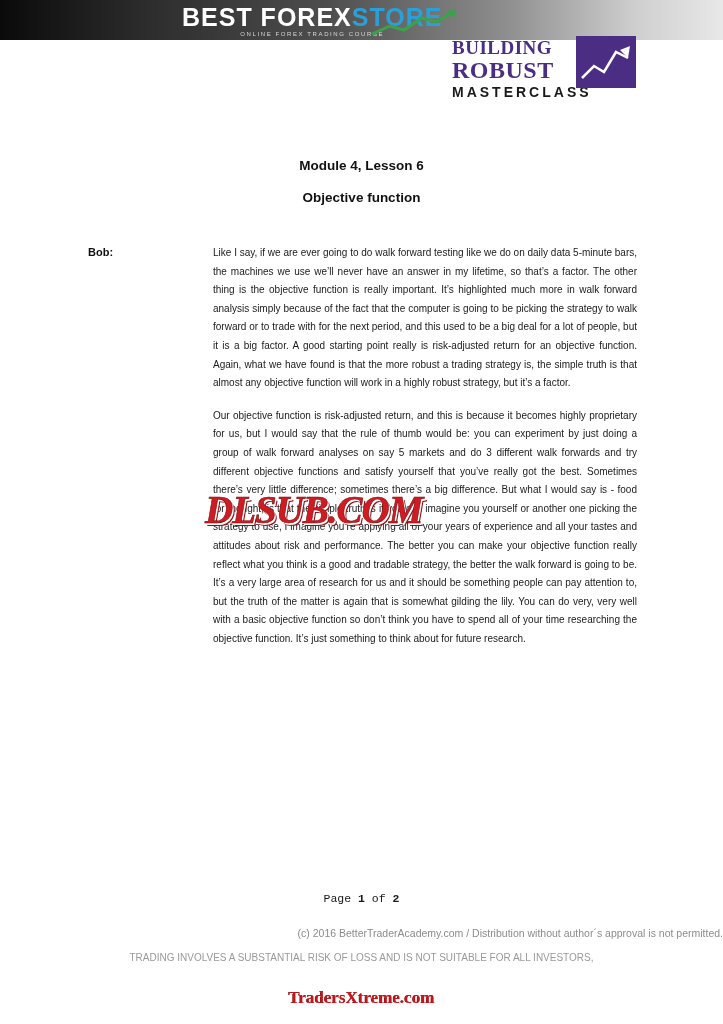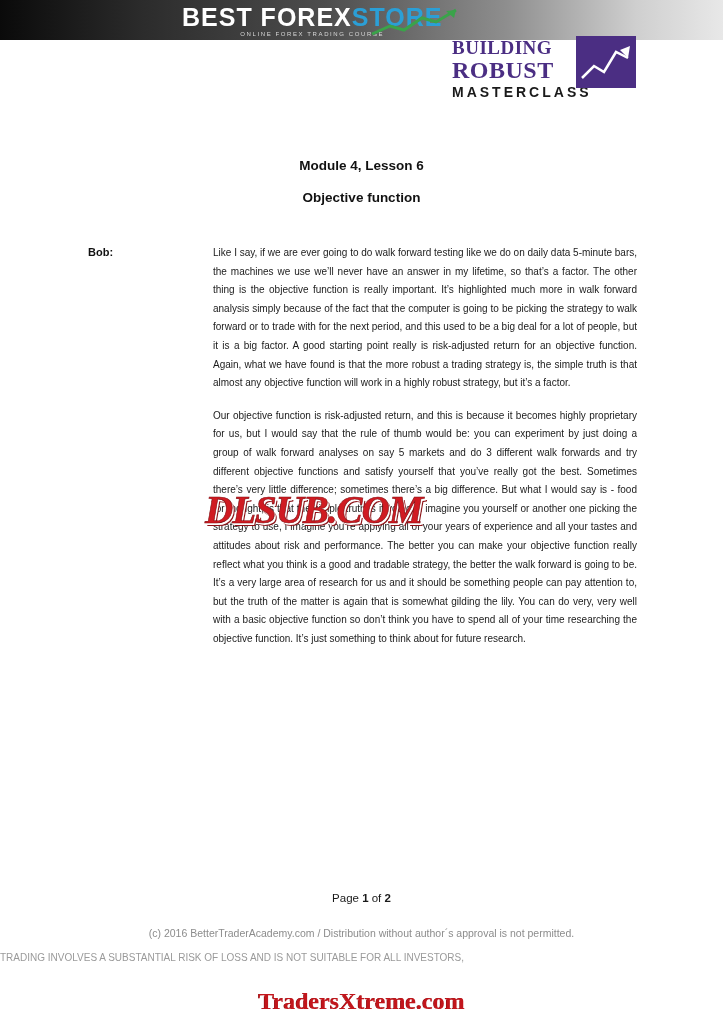--- a/index.html
+++ b/index.html
@@ -167,51 +167,52 @@
 
   
   .page-number {
     position: absolute;
     left: 0;
     top: 892px;
     width: 723px;
     text-align: center;
     font-size: 11.5px;
     color: #1a1a1a;
+    font-family: Liberation Mono, monospace;
   }
   .page-number b { font-weight: bold; }
 
   .copyright {
     position: absolute;
     left: 0;
     top: 927px;
     width: 723px;
-    text-align: center;
+    text-align: right;
     font-size: 10.5px;
     color: #8c8c8c;
   }
   .disclaimer {
     position: absolute;
     left: 0;
     top: 951px;
     width: 723px;
-    text-align: left;
+    text-align: center;
     font-size: 10px;
     color: #9a9a9a;
     line-height: 14px;
   }
   .traders-x {
     position: absolute;
     left: 0;
     top: 988px;
     width: 723px;
     text-align: center;
     font-family: "Liberation Serif", serif;
     font-weight: bold;
-    font-size: 24px;
+    font-size: 17px;
     color: #c2161c;
     text-shadow: 1px 1px 0 #ffffff, -0.5px -0.5px 0 #7d0b0f;
   }
 </style>
 </head>
 <body>
 
 <div class="header-banner">
   <div class="bf-logo">
     <div class="bf-main">

